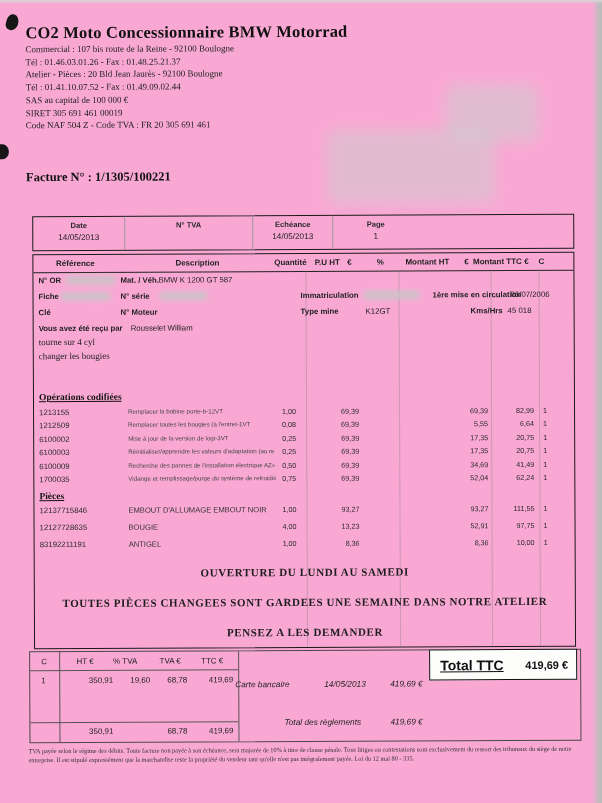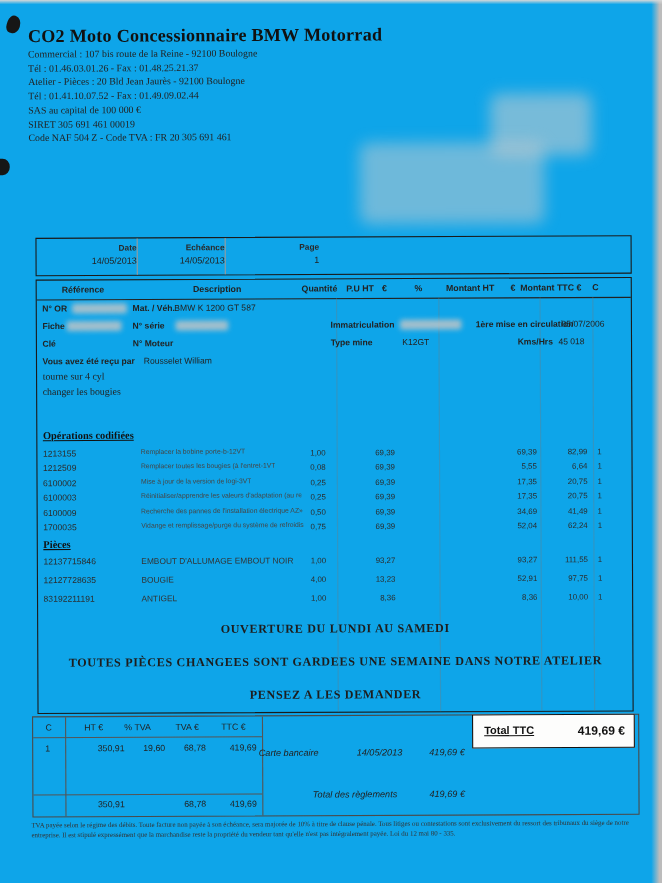--- a/index.html
+++ b/index.html
@@ -1,16 +1,16 @@
 <!DOCTYPE html>
 <html><head>
 <meta charset="utf-8">
 <style>
   html,body{margin:0;padding:0;background:#ffffff;}
-  .viewport{position:relative;width:602px;height:803px;overflow:hidden;background:#0ea5e9;
+  .viewport{position:relative;width:602px;height:803px;overflow:hidden;background:#f9a8d4;
             font-family:"Liberation Sans",sans-serif;color:#1b1b1b;text-decoration:underline;}
   .sheet{position:absolute;left:0;top:0;width:602px;height:803px;transform:rotate(-0.25deg);transform-origin:50% 50%;}
   
   .scan-right{position:absolute;right:0;top:0;width:10px;height:803px;
               background:linear-gradient(to right,rgba(190,190,190,0),#bcbcbc 75%);z-index:50;}
   .scan-top{position:absolute;left:0;top:0;width:602px;height:4px;
             background:linear-gradient(to bottom,#d8d8d8,rgba(216,216,216,0));z-index:50;}
   .mark{position:absolute;background:#161616;z-index:40;}
   .mark1{left:8px;top:13px;width:12px;height:16px;border-radius:45% 55% 50% 40%;transform:rotate(18deg);}
   .mark2{left:-3px;top:143px;width:13px;height:15px;border-radius:0 50% 50% 0;}
@@ -19,21 +19,21 @@
   .blob-b{left:328px;top:130px;width:168px;height:74px;opacity:.5;}
   .redact{position:absolute;background:#c6c6c6;filter:blur(2.5px);border-radius:2px;opacity:.8;}
   .company{position:absolute;left:27px;top:22px;z-index:2;}
   .company-name{font-family:"Liberation Serif",serif;font-weight:bold;font-size:16.5px;letter-spacing:.2px;color:#111;}
   .addr-line{font-family:"Liberation Serif",serif;font-size:9px;line-height:12.7px;color:#222;}
   .facture-title{position:absolute;left:27px;top:169px;font-family:"Liberation Serif",serif;
                  font-weight:bold;font-size:12.5px;color:#111;z-index:2;}
   
   .info-table{position:absolute;left:33px;top:215px;width:542px;height:35px;border:1.6px solid #1a1a1a;
               box-sizing:border-box;display:flex;z-index:2;background:rgba(255,255,255,.0);}
-  .info-cell{position:relative;height:100%;border-right:1px solid #9a9a9a;box-sizing:border-box;text-align:right;}
+  .info-cell{position:relative;height:100%;border-right:1px solid #9a9a9a;box-sizing:border-box;text-align:center;}
   .info-cell:last-child{border-right:none;}
   .info-h{font-size:7.6px;font-weight:bold;color:#2a2a2a;margin-top:4px;}
   .info-v{font-size:8.2px;color:#222;margin-top:3px;}
   
   .items-table{position:absolute;left:33px;top:253px;width:542px;height:395px;border:1.6px solid #1a1a1a;
                box-sizing:border-box;z-index:2;}
   .items-head{position:absolute;left:0;top:0;width:100%;height:17px;border-bottom:1.2px solid #222;}
   .hlab{position:absolute;top:4px;font-size:8px;font-weight:bold;color:#222;transform:translateX(-50%);white-space:nowrap;}
   .vline{position:absolute;top:17px;bottom:0;width:1px;background:rgba(120,120,120,.35);}
   .vrow{position:absolute;left:0;width:100%;height:12px;}
@@ -58,21 +58,21 @@
   
   .summary-box{position:absolute;left:28px;top:650px;width:552px;height:92px;border:1px solid #4a4a4a;
                box-sizing:border-box;z-index:2;}
   .sline{position:absolute;background:#555;}
   .s-h{position:absolute;top:5px;font-size:8px;font-weight:normal;color:#222;transform:translateX(-50%);white-space:nowrap;}
   .s-v{position:absolute;font-size:8px;color:#222;text-align:right;white-space:nowrap;}
   .pay{position:absolute;font-size:8.3px;font-style:italic;color:#222;white-space:nowrap;}
   .ttc-box{position:absolute;left:399px;top:-1px;width:148px;height:31px;border:1.6px solid #111;
            box-sizing:border-box;background:#fdfdfc;display:flex;align-items:center;justify-content:space-between;
            padding:0 8px 0 10px;}
-  .ttc-lab{font-size:10px;font-weight:bold;text-decoration:underline;color:#111;}
+  .ttc-lab{font-size:14px;font-weight:bold;text-decoration:underline;color:#111;}
   .ttc-amt{font-size:11px;font-weight:bold;color:#111;}
   .fineprint{position:absolute;left:27px;top:745px;width:558px;z-index:2;}
   .fine-line{font-family:"Liberation Serif",serif;font-size:6.3px;line-height:9px;color:#333;white-space:nowrap;overflow:hidden;}
 </style>
 </head>
 <body>
 
 <div class="viewport">
   <div class="scan-right"></div>
   <div class="scan-top"></div>
@@ -90,25 +90,30 @@
       <div class="addr-line">Commercial : 107 bis route de la Reine - 92100 Boulogne</div>
           <div class="addr-line">Tél : 01.46.03.01.26 - Fax : 01.48.25.21.37</div>
           <div class="addr-line">Atelier - Pièces : 20 Bld Jean Jaurès - 92100 Boulogne</div>
           <div class="addr-line">Tél : 01.41.10.07.52 - Fax : 01.49.09.02.44</div>
           <div class="addr-line">SAS au capital de 100 000 €</div>
           <div class="addr-line">SIRET 305 691 461 00019</div>
           <div class="addr-line">Code NAF 504 Z - Code TVA : FR 20 305 691 461</div>
         </div>
     </div>
 
+    <div class="facture-title">Facture N° : 1/1305/100221</div>
 
     <div class="info-table">
       <div class="info-cell" style="width:92px">
         <div class="info-h">Date</div>
         <div class="info-v">14/05/2013</div>
+      </div>
+      <div class="info-cell" style="width:128px">
+        <div class="info-h">N° TVA</div>
+        <div class="info-v"></div>
       </div>
       <div class="info-cell" style="width:80px">
         <div class="info-h">Echéance</div>
         <div class="info-v">14/05/2013</div>
       </div>
       <div class="info-cell" style="width:85px">
         <div class="info-h">Page</div>
         <div class="info-v">1</div>
       </div>
     </div>

